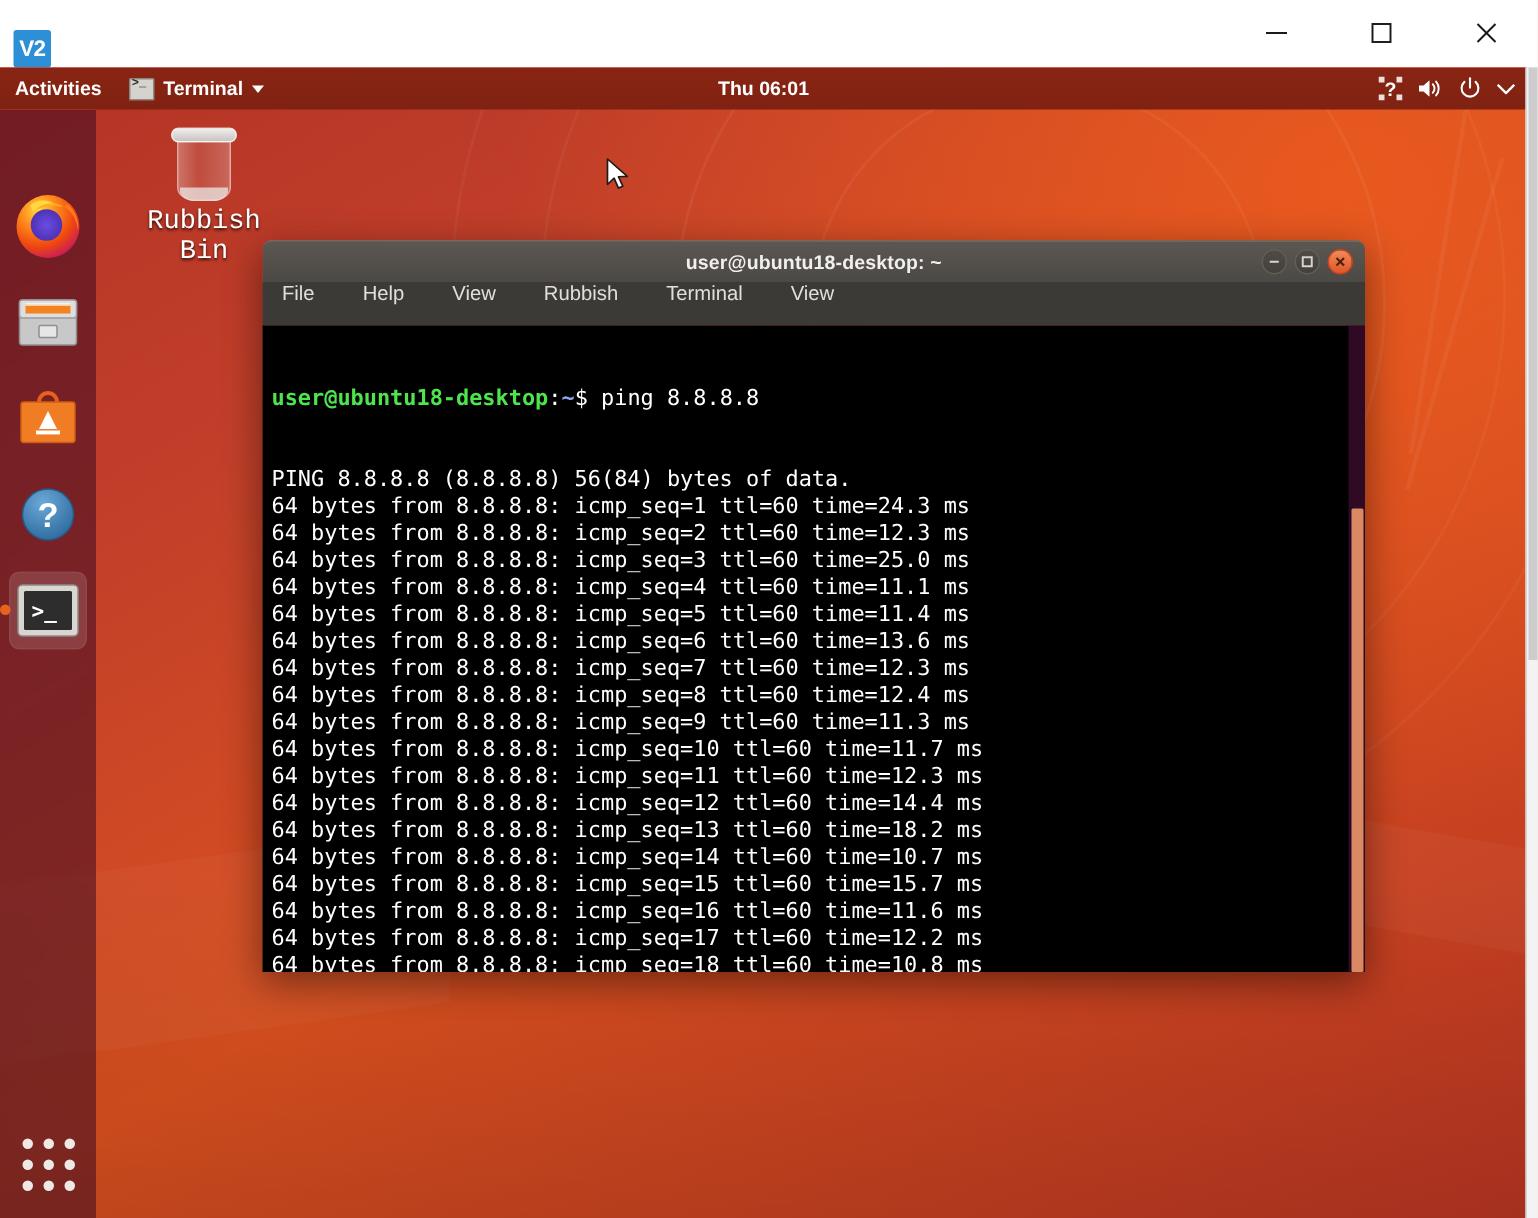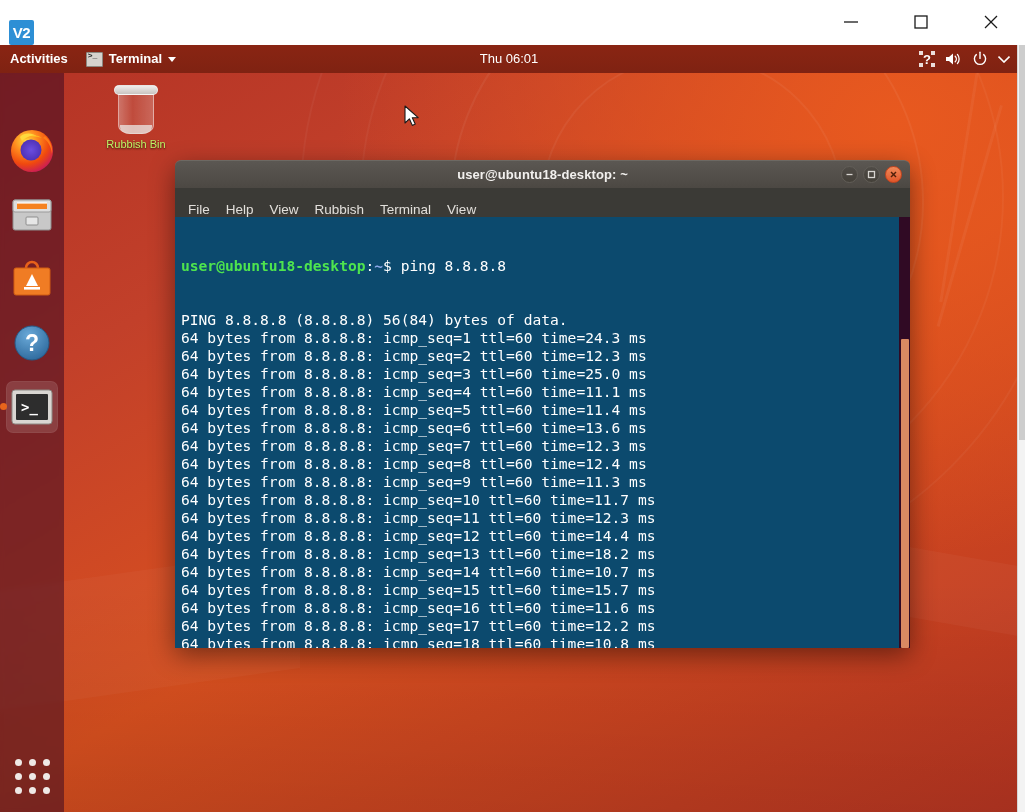--- a/index.html
+++ b/index.html
@@ -210,21 +210,21 @@
   }
   #clock {
     position: absolute;
     z-index: 2;
     left: 0; right: 0;
     top: 0;
     height: 28px;
     line-height: 28px;
     text-align: center;
     font-size: 13px;
-    font-weight: normal;
+    font-weight: bold;
     color: #ffffff;
     pointer-events: none;
   }
   #tray {
     position: absolute;
     z-index: 2;
     right: 8px;
     top: 0;
     height: 28px;
     display: flex;
@@ -335,23 +335,23 @@
   }
   #trash-base {
     position: absolute;
     left: 7px; bottom: 0px;
     width: 32px; height: 9px;
     background: rgba(235,232,230,0.75);
     border-radius: 0 0 10px 10px / 0 0 7px 7px;
   }
   #trash-label {
     margin-top: 4px;
-    color: #bef264;
-    font-size: 11px;
-    font-family: Liberation Sans, sans-serif;
+    color: #ffffff;
+    font-size: 18px;
+    font-family: Liberation Mono, monospace;
     text-shadow: 0 1px 2px rgba(0,0,0,0.75);
   }
 
   
   #terminal-window {
     position: absolute;
     left: 175px;
     top: 115px;
     width: 735px;
     height: 487px;
@@ -403,34 +403,34 @@
   .term-btn.close {
     background: linear-gradient(180deg, #f08a5a 0%, #e0562a 100%);
     border: 1px solid #c9441d;
     box-sizing: border-box;
     color: #4a1d08;
   }
   #terminal-menubar {
     height: 29px;
     background: #3b3a36;
     display: flex;
-    align-items: flex-end;
+    align-items: flex-start;
     padding-left: 13px;
-    gap: 16px;
+    gap: 32px;
   }
   .menu-item {
     color: #e2dfdb;
     font-size: 13.5px;
     font-family: "Liberation Sans", sans-serif;
     cursor: default;
   }
   #terminal-body {
     position: relative;
     height: 431px;
-    background: #0c4a6e;
+    background: #000000;
     overflow: hidden;
     padding: 4px 0 0 4px;
     box-sizing: border-box;
   }
   #terminal-text {
     font-family: "DejaVu Sans Mono", "Liberation Mono", monospace;
     font-size: 14.6px;
     line-height: 18px;
     color: #ffffff;
     white-space: pre;

